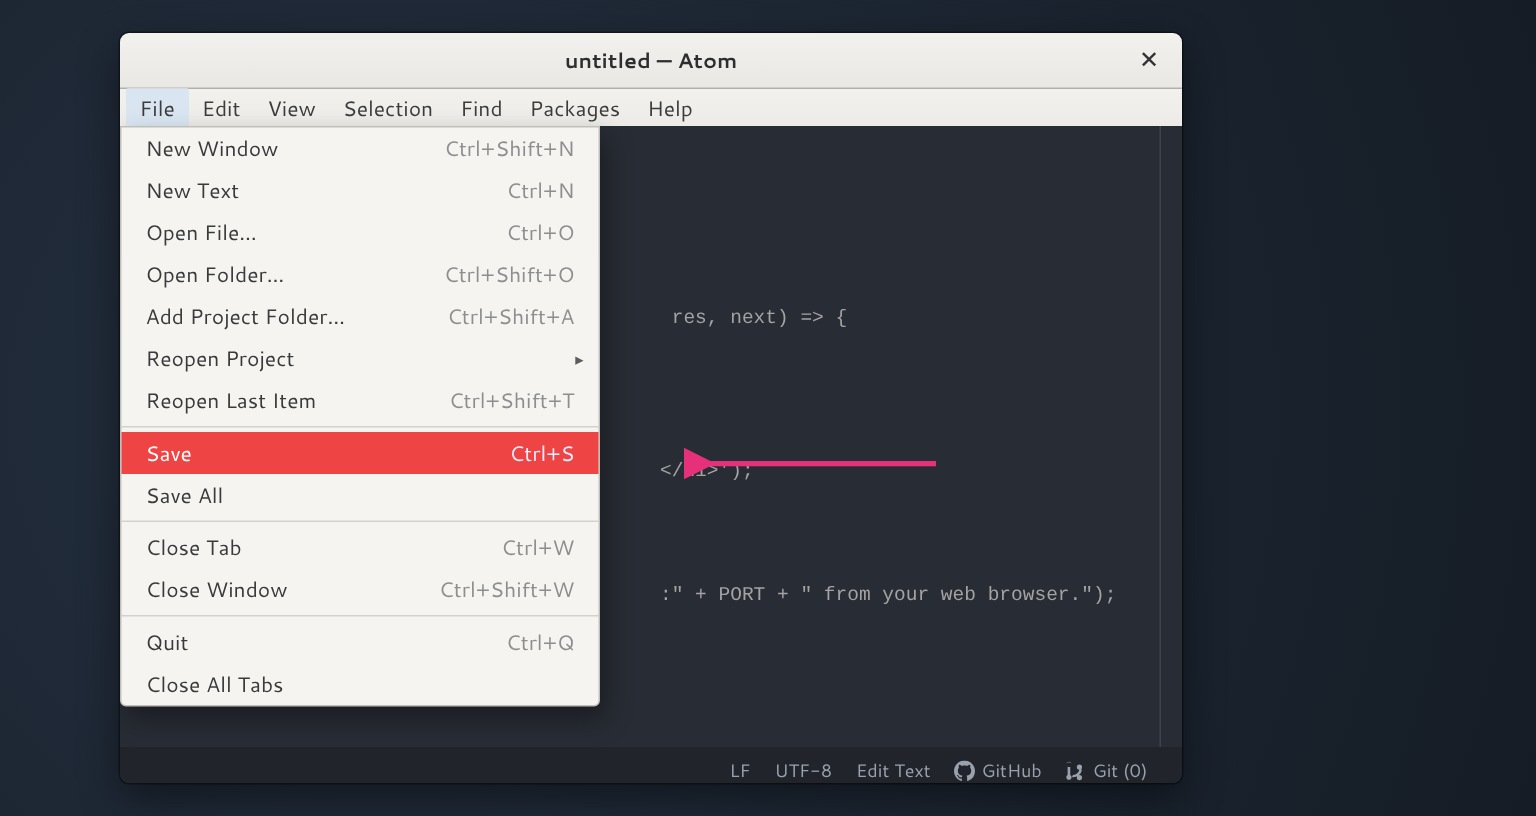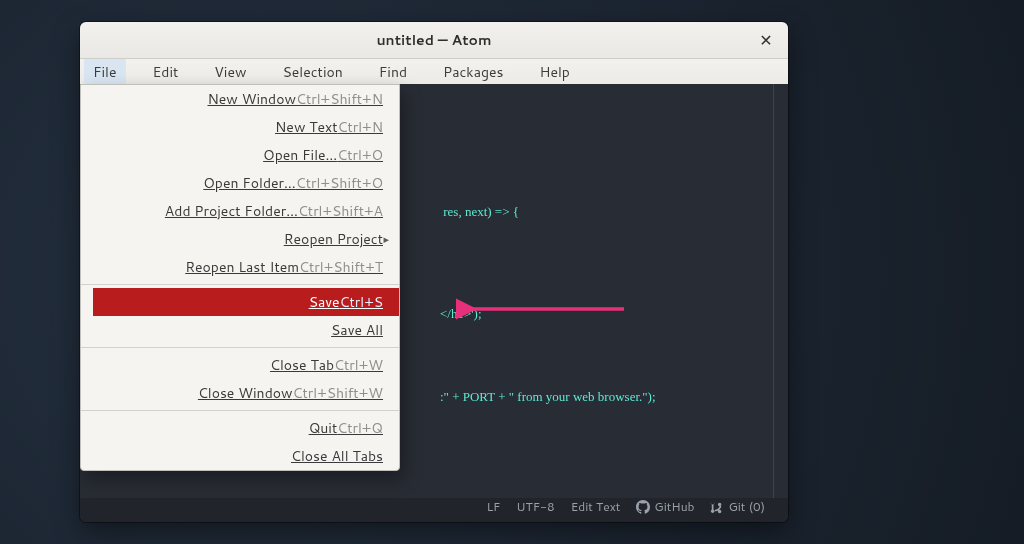--- a/index.html
+++ b/index.html
@@ -53,39 +53,38 @@
     cursor: pointer;
   }
   .menubar {
     height: 26px;
     background: linear-gradient(#f2f1ee, #ecebe7);
     border-bottom: 1px solid #d4d2cc;
     display: flex;
     align-items: center;
     padding: 0 4px;
     color: #3c3c3c;
-    gap: 18px;
   }
   .menubar .mitem {
     padding: 4px 9px;
     border-radius: 3px;
     cursor: pointer;
   }
   .menubar .mitem.open {
     background: #d9e6f2;
   }
   .editor-area {
     position: absolute;
     left: 0;
     right: 0;
     top: 62px;
     bottom: 24px;
     background: #282c34;
-    color: #5eead4;
-    font-family: Liberation Serif, serif;
+    color: #a3a3a3;
+    font-family: Liberation Mono, monospace;
     font-size: 13px;
   }
   .code-line {
     position: absolute;
     left: 360px;
     white-space: pre;
   }
   .wrap-guide {
     position: absolute;
     top: 0;
@@ -96,21 +95,21 @@
   }
   .statusbar {
     position: absolute;
     left: 0;
     right: 0;
     bottom: 0;
     height: 24px;
     background: #21252b;
     color: #99a1ac;
     display: flex;
-    align-items: flex-start;
+    align-items: flex-end;
     justify-content: flex-end;
     font-size: 12px;
     padding: 0 23px;
     gap: 16px;
   }
   .statusbar .ghgroup,
   .statusbar .gitgroup {
     display: flex;
     align-items: center;
     gap: 4px;
@@ -127,31 +126,29 @@
     border: 1px solid #c1bfb9;
     box-shadow: 4px 8px 18px rgba(0,0,0,0.35);
     color: #3a3a3a;
     font-size: 14px;
     z-index: 10;
     border-radius: 0 0 4px 4px;
   }
   .dropdown .row {
     display: flex;
     align-items: center;
-    justify-content: flex-end;
+    justify-content: space-between;
     height: 28px;
     padding: 0 16px;
     cursor: pointer;
     position: relative;
-    text-decoration: underline;
   }
   .dropdown .row.selected {
-    background: #b91c1c;
+    background: #ef4444;
     color: #fff;
-    margin-left: 12px;
   }
   .dropdown .row .shortcut {
     color: #8e8e8e;
   }
   .dropdown .row.selected .shortcut {
     color: #e5efff;
   }
   .dropdown .row .submenu-arrow {
     position: absolute;
     right: 10px;

